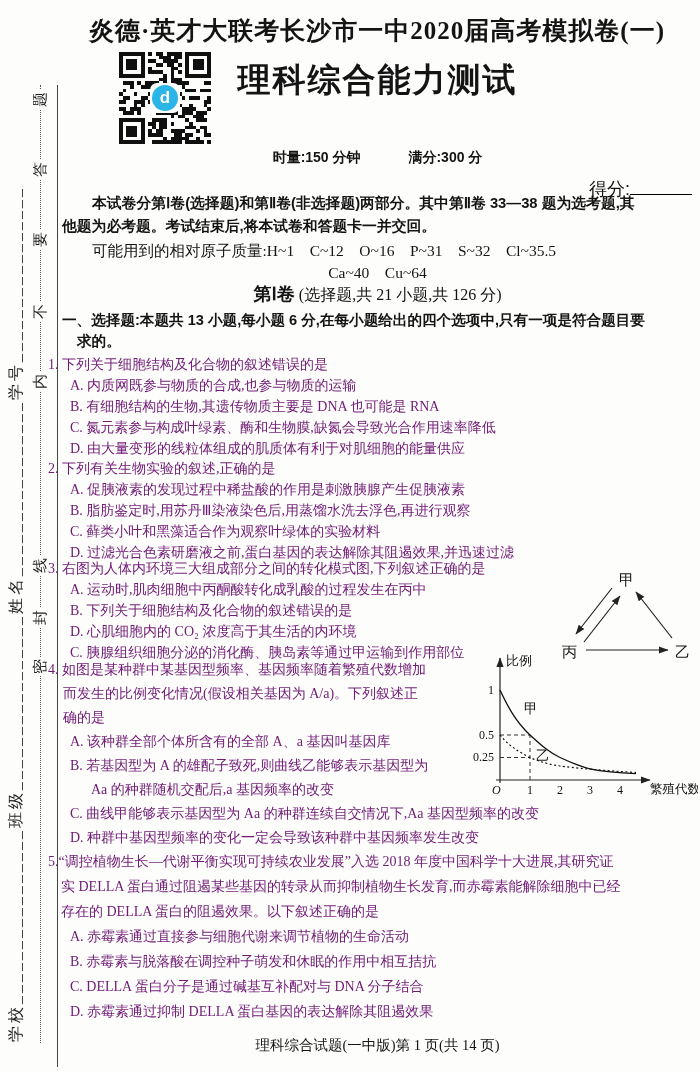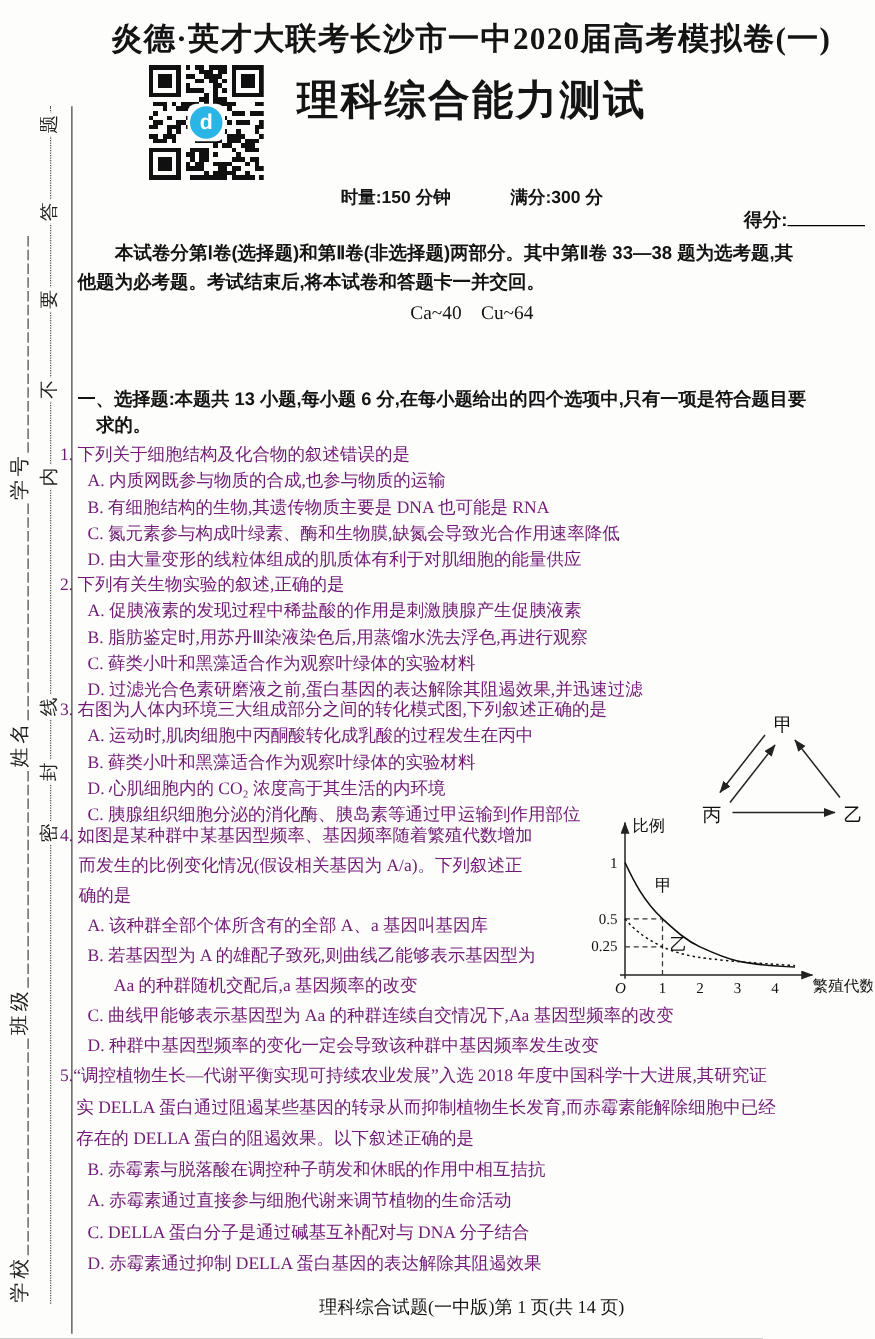--- a/index.html
+++ b/index.html
@@ -22,22 +22,22 @@
   .qr-logo{position:absolute;left:31px;top:31px;width:30px;height:30px;background:#fff;
            border-radius:7px;display:flex;align-items:center;justify-content:center;}
   .qr-logo .dot{width:26px;height:26px;border-radius:50%;background:#2bb4e6;color:#fff;
            font:bold 17px/26px "Liberation Sans",sans-serif;text-align:center;}
   .s-title{position:absolute;left:62px;top:58px;width:631px;text-align:center;
            font-family:"Liberation Sans",sans-serif;font-weight:bold;
            font-size:33px;letter-spacing:2px;white-space:nowrap;}
   .meta{position:absolute;left:62px;top:149px;width:631px;text-align:center;
         font-family:"Liberation Sans",sans-serif;font-weight:bold;font-size:14px;}
   .meta span{margin:0 22px;}
-  .score{position:absolute;right:8px;top:166px;font-family:"Liberation Sans",sans-serif;
-         font-weight:bold;font-size:15px;}
+  .score{position:absolute;right:8px;top:177px;font-family:"Liberation Sans",sans-serif;
+         font-weight:normal;font-size:18px;}
   .score .line{display:inline-block;width:62px;border-bottom:1.2px solid #000;height:14px;}
   
   .intro{position:absolute;left:62px;top:192px;width:631px;
          font-family:"Liberation Sans",sans-serif;font-weight:bold;font-size:14.8px;line-height:23px;}
   .masses{position:absolute;left:62px;top:240px;width:631px;font-size:15.5px;line-height:22px;}
   .volume{position:absolute;left:62px;top:282px;width:631px;text-align:center;white-space:nowrap;}
   .volume .vt{font-size:18px;font-weight:bold;}
   .volume .vs{font-size:16px;}
   .instr{position:absolute;left:62px;top:310px;width:631px;
          font-family:"Liberation Sans",sans-serif;font-weight:bold;font-size:14.6px;line-height:21px;}
@@ -294,21 +294,26 @@
   </div>
   <div class="score">
     <span>得分:</span><span class="line"></span>
   </div>
 
   <div class="intro">
     <div class="ind2">本试卷分第Ⅰ卷(选择题)和第Ⅱ卷(非选择题)两部分。其中第Ⅱ卷 33—38 题为选考题,其</div>
     <div>他题为必考题。考试结束后,将本试卷和答题卡一并交回。</div>
   </div>
   <div class="masses">
+    <div class="ind2">可能用到的相对原子质量:H~1　C~12　O~16　P~31　S~32　Cl~35.5</div>
     <div class="center">Ca~40　Cu~64</div>
+  </div>
+  <div class="volume">
+    <span class="vt">第Ⅰ卷</span>
+    <span class="vs">(选择题,共 21 小题,共 126 分)</span>
   </div>
   <div class="instr">
     <div>一、选择题:本题共 13 小题,每小题 6 分,在每小题给出的四个选项中,只有一项是符合题目要</div>
     <div class="ind1">求的。</div>
   </div>
 
   <div class="qwrap q1">
     <div class="ql">1. 下列关于细胞结构及化合物的叙述错误的是</div>
     <div class="ql opt">A. 内质网既参与物质的合成,也参与物质的运输</div>
     <div class="ql opt">B. 有细胞结构的生物,其遗传物质主要是 DNA 也可能是 RNA</div>
@@ -320,21 +325,21 @@
     <div class="ql">2. 下列有关生物实验的叙述,正确的是</div>
     <div class="ql opt">A. 促胰液素的发现过程中稀盐酸的作用是刺激胰腺产生促胰液素</div>
     <div class="ql opt">B. 脂肪鉴定时,用苏丹Ⅲ染液染色后,用蒸馏水洗去浮色,再进行观察</div>
     <div class="ql opt">C. 藓类小叶和黑藻适合作为观察叶绿体的实验材料</div>
     <div class="ql opt">D. 过滤光合色素研磨液之前,蛋白基因的表达解除其阻遏效果,并迅速过滤</div>
   </div>
 
   <div class="qwrap q3">
     <div class="ql">3. 右图为人体内环境三大组成部分之间的转化模式图,下列叙述正确的是</div>
     <div class="ql opt">A. 运动时,肌肉细胞中丙酮酸转化成乳酸的过程发生在丙中</div>
-    <div class="ql opt">B. 藓类小叶和黑藻适合作为观察叶绿体的实验材料</div>
+    <div class="ql opt">B. 下列关于细胞结构及化合物的叙述错误的是</div>
     <div class="ql opt">D. 心肌细胞内的 CO₂ 浓度高于其生活的内环境</div>
     <div class="ql opt">C. 胰腺组织细胞分泌的消化酶、胰岛素等通过甲运输到作用部位</div>
   </div>
 
   <div class="fig3">
     <svg width="140" height="105" viewBox="0 0 140 105">
       <defs>
         <marker id="ah" markerWidth="9" markerHeight="8" refX="7.5" refY="3" orient="auto">
           <path d="M0,0 L8,3 L0,6 z" fill="#222"></path>
         </marker>
@@ -392,20 +397,20 @@
       <text x="168" y="144" font-size="12" text-anchor="middle" fill="#111">4</text>
       <text x="72" y="63" font-size="13.5" fill="#111">甲</text>
       <text x="84" y="110" font-size="13.5" fill="#111">乙</text>
     </svg>
   </div>
 
   <div class="qwrap q5">
     <div class="ql">5.“调控植物生长—代谢平衡实现可持续农业发展”入选 2018 年度中国科学十大进展,其研究证</div>
     <div class="ql cont">实 DELLA 蛋白通过阻遏某些基因的转录从而抑制植物生长发育,而赤霉素能解除细胞中已经</div>
     <div class="ql cont">存在的 DELLA 蛋白的阻遏效果。以下叙述正确的是</div>
+    <div class="ql opt">A. 赤霉素通过直接参与细胞代谢来调节植物的生命活动</div>
     <div class="ql opt">B. 赤霉素与脱落酸在调控种子萌发和休眠的作用中相互拮抗</div>
-    <div class="ql opt">A. 赤霉素通过直接参与细胞代谢来调节植物的生命活动</div>
     <div class="ql opt">C. DELLA 蛋白分子是通过碱基互补配对与 DNA 分子结合</div>
     <div class="ql opt">D. 赤霉素通过抑制 DELLA 蛋白基因的表达解除其阻遏效果</div>
   </div>
 
   <div class="footer">理科综合试题(一中版)第 1 页(共 14 页)</div>
 </div>
 
 </body></html>

